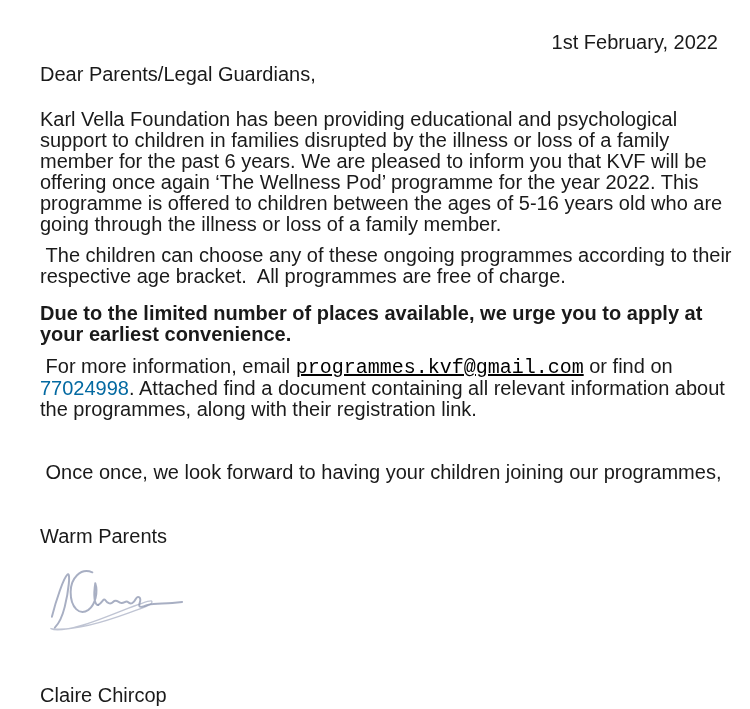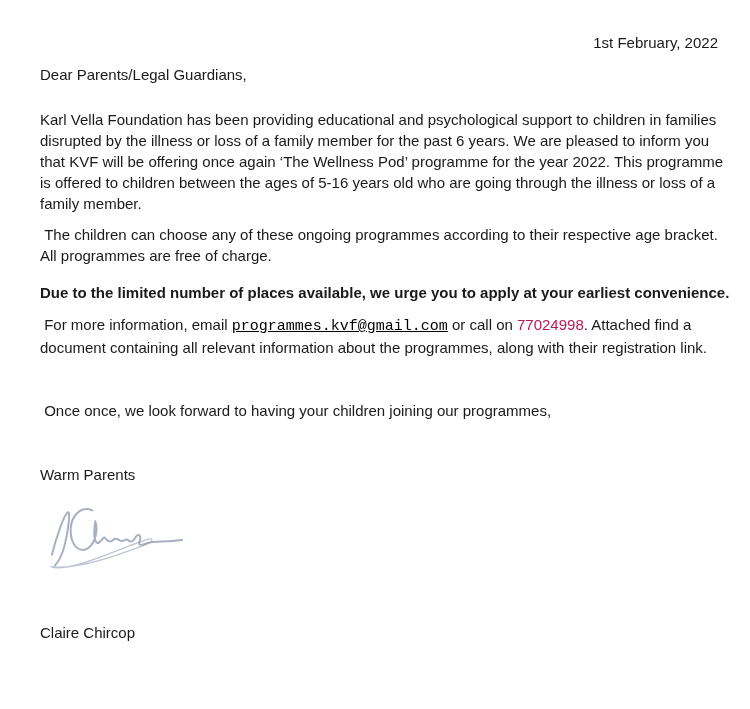--- a/index.html
+++ b/index.html
@@ -3,21 +3,21 @@
 <meta charset="utf-8">
 <style>
   * { margin: 0; padding: 0; box-sizing: border-box; }
   html, body { background: #ffffff; }
   .page {
     position: relative;
     width: 750px;
     height: 709px;
     background: #ffffff;
     font-family: "Liberation Sans", "DejaVu Sans", sans-serif;
-    font-size: 15px;
+    font-size: 20px;
     line-height: 21px;
     color: #1a1a1a;
     overflow: hidden;
   }
   .date-line {
     margin-top: 32px;
     padding-right: 32px;
     text-align: right;
     white-space: pre-wrap;
   }
@@ -30,21 +30,21 @@
   .para-contact { margin-top: 11px; }
   .para-closing { margin-top: 42px; }
   .para-signoff { margin-top: 43px; }
   .email-link {
     color: #000000;
     text-decoration: underline;
     cursor: pointer;
     font-family: Liberation Mono, monospace;
   }
   .phone-link {
-    color: #be185d;
+    color: #0369a1;
     text-decoration: none;
     cursor: pointer;
     text-align: right;
   }
   .signature-wrap {
     margin-top: 16px;
     margin-left: 44px;
     width: 148px;
     height: 70px;
   }
@@ -75,21 +75,21 @@
   <div class="body-text">
 
     <div class="para salutation">Dear Parents/Legal Guardians,</div>
 
     <div class="para para-intro">Karl Vella Foundation has been providing educational and psychological support to children in families disrupted by the illness or loss of a family member for the past 6 years. We are pleased to inform you that KVF will be offering once again ‘The Wellness Pod’ programme for the year 2022. This programme is offered to children between the ages of 5-16 years old who are going through the illness or loss of a family member.</div>
 
     <div class="para para-prog"> The children can choose any of these ongoing programmes according to their respective age bracket.  All programmes are free of charge.</div>
 
     <div class="para para-urgent">Due to the limited number of places available, we urge you to apply at your earliest convenience.</div>
 
-    <div class="para para-contact"><span> For more information, email </span><a class="email-link">programmes.kvf@gmail.com</a><span> or call on </span><a class="phone-link">77024998</a><span>. Attached find a document containing all relevant information about the programmes, along with their registration link.</span></div>
+    <div class="para para-contact"><span> For more information, email </span><a class="email-link">programmes.kvf@gmail.com</a><span> or find on </span><a class="phone-link">77024998</a><span>. Attached find a document containing all relevant information about the programmes, along with their registration link.</span></div>
 
     <div class="para para-closing"> Once once, we look forward to having your children joining our programmes,</div>
 
     <div class="para para-signoff">Warm Parents</div>
 
   </div>
 
   <div class="signature-wrap">
     <svg viewBox="0 0 150 70" xmlns="http://www.w3.org/2000/svg">
 

